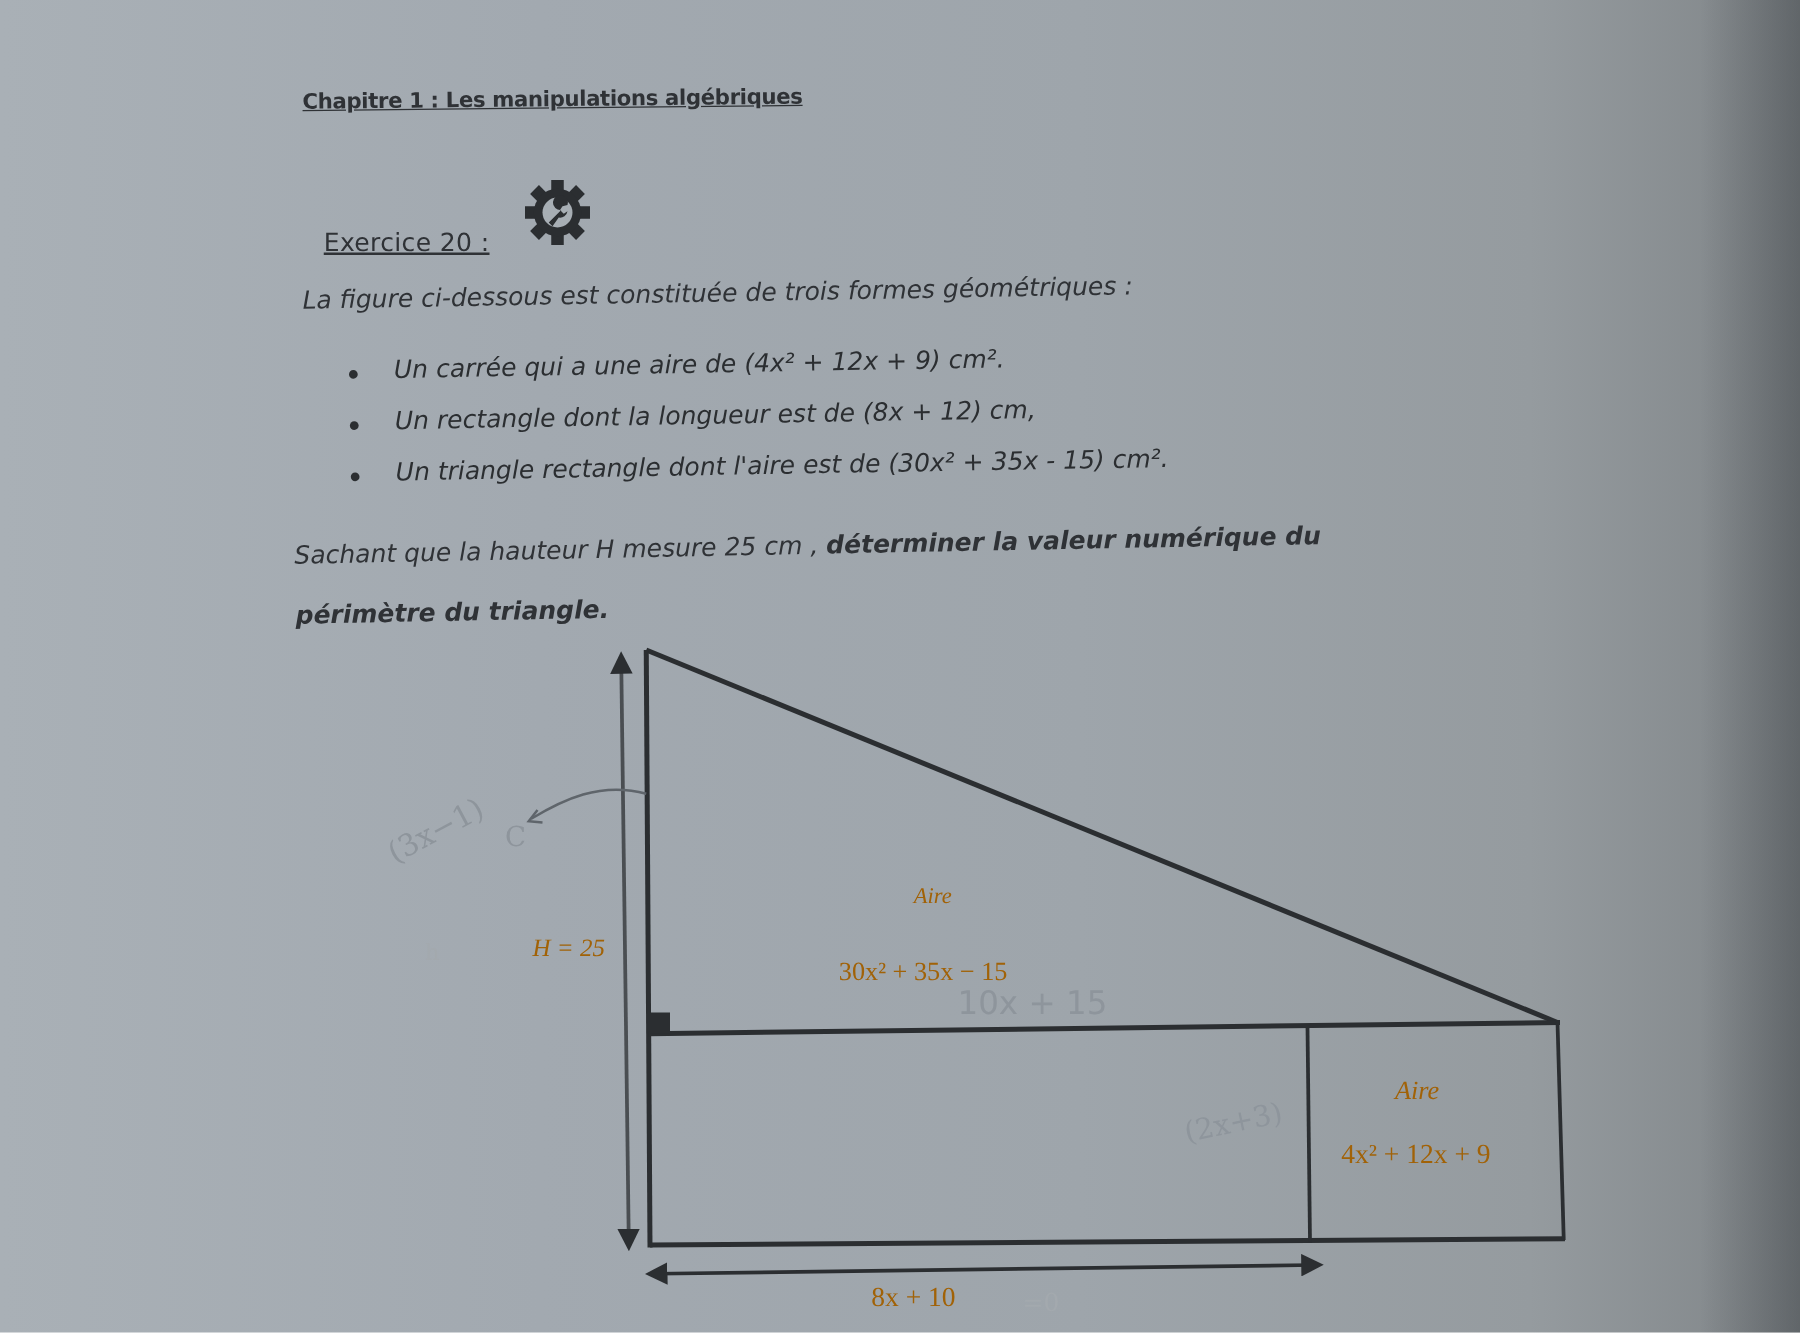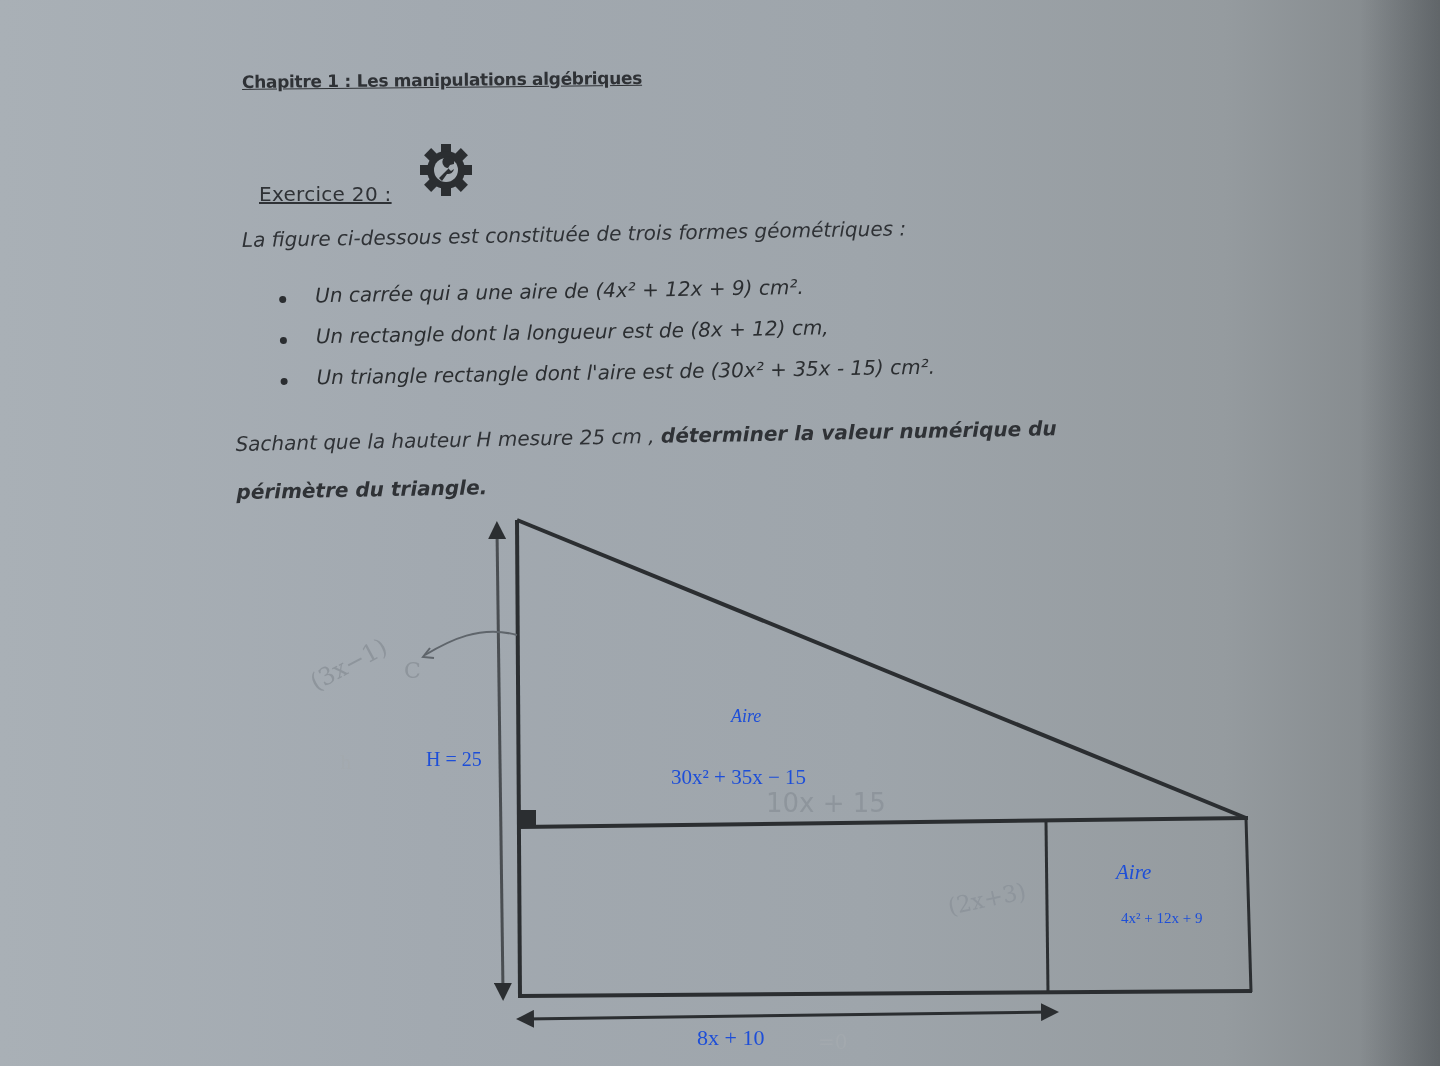--- a/index.html
+++ b/index.html
@@ -94,21 +94,21 @@
     }
     .hand {
       position: absolute;
       color: #8e959c;
       font-family: "DejaVu Serif", serif;
       white-space: nowrap;
     }
     .serif {
       position: absolute;
       font-family: "Liberation Serif", serif;
-      color: #1d4ed8;
+      color: #a16207;
       white-space: nowrap;
     }
   </style>
 </head>
 <body>
 
 <div class="shadow-right"></div>
 
 <div class="txt chapter">Chapitre 1 : Les manipulations algébriques</div>
 
@@ -176,24 +176,24 @@
   <line x1="525" y1="1019" x2="1050" y2="1012" stroke="#2b2e31" stroke-width="3" marker-start="url(#arrow)" marker-end="url(#arrow)"></line>
 
   <path d="M517 635 C480 625 450 640 425 655" fill="none" stroke="#5f656b" stroke-width="2"></path>
   <path d="M430 648 L423 657 L434 658" fill="none" stroke="#5f656b" stroke-width="2"></path>
 </svg>
 
 <div class="hand" style="left:312px; top:670px; font-size:24px; transform:rotate(-28deg); transform-origin:left center;">(3x−1)</div>
 <div class="hand" style="left:404px; top:658px; font-size:22px;">C</div>
 <div class="hand" style="left:340px; top:752px; font-size:18px; color:#a3a9ae;">h</div>
 
-<div class="serif" style="left:426px; top:748px; font-size:20px;">H = 25</div>
+<div class="serif" style="left:426px; top:748px; font-size:20px;font-style:italic;">H = 25</div>
 
 <div class="serif" style="left:731px; top:706px; font-size:18px; font-style:italic;">Aire</div>
 <div class="serif" style="left:671px; top:752px; font-size:21px;margin-top:13px;">30x² + 35x − 15</div>
 <div class="hand" style="left:766px; top:788px; font-size:26px; font-family:'DejaVu Sans', sans-serif;">10x + 15</div>
 
 <div class="serif" style="left:1116px; top:860px; font-size:21px; font-style:italic;">Aire</div>
-<div class="serif" style="left:1073px; top:910px; font-size:15px;margin-left:48px;">4x² + 12x + 9</div>
+<div class="serif" style="left:1073px; top:910px; font-size:22px;">4x² + 12x + 9</div>
 <div class="hand" style="left:948px; top:894px; font-size:23px; transform:rotate(-12deg); transform-origin:left center;">(2x+3)</div>
 
 <div class="serif" style="left:697px; top:1025px; font-size:22px;">8x + 10</div>
 <div class="hand" style="left:818px; top:1030px; font-size:20px; color:#a3a9ae;">=0</div>
 
 </body></html>

